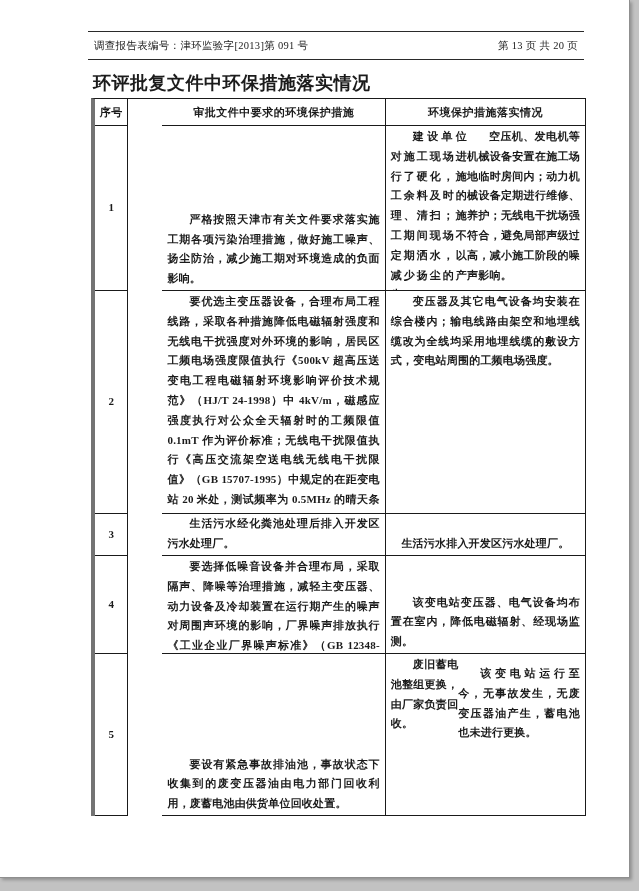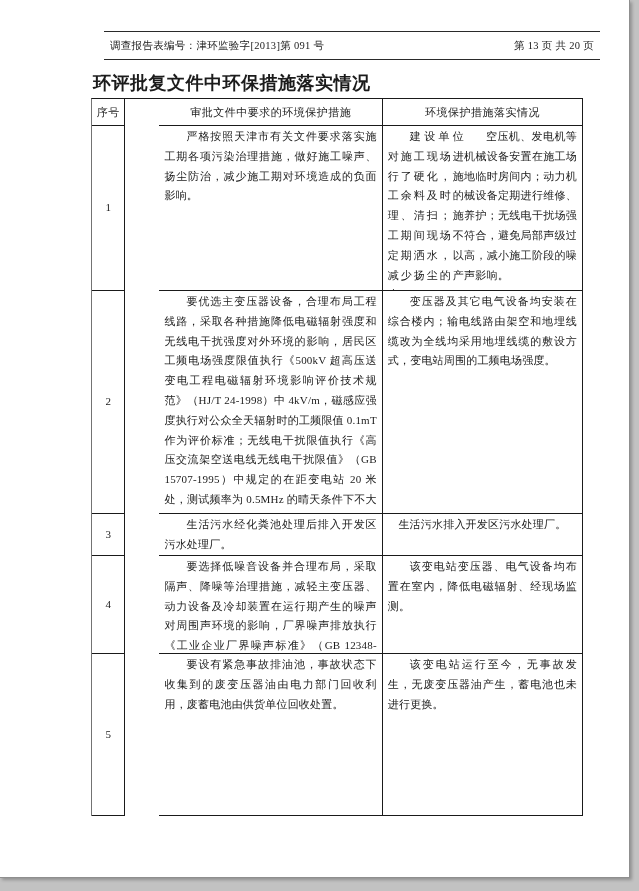--- a/index.html
+++ b/index.html
@@ -16,48 +16,49 @@
     border-right: 1px solid #8f8f8f;
     border-bottom: 1px solid #8f8f8f;
     box-shadow: 2px 2px 3px rgba(0,0,0,0.25);
   }
   .doc-header {
     position: absolute; top: 31px; left: 88px; width: 496px;
     border-top: 1px solid #2a2a2a;
     border-bottom: 1px solid #2a2a2a;
     display: flex; justify-content: space-between; align-items: center;
     padding: 7px 6px 6px 6px; box-sizing: border-box;
-    font-size: 10.5px; letter-spacing: 0.3px; margin-left: 16px;
+    font-size: 10.5px; letter-spacing: 0.3px;
   }
   .section-title {
     position: absolute; top: 71px; left: 93px;
     font-size: 18px; font-weight: bold; letter-spacing: 0.5px;
   }
   .table {
     position: absolute; top: 98px; left: 91px; width: 491px;
     border-top: 1px solid #1a1a1a;
-    border-left: 1px solid #737373;
+    border-left: 4px solid #737373;
     font-size: 11px;
+    font-weight: bold;
   }
   .tr { display: flex; box-sizing: border-box; }
   .td {
     box-sizing: border-box;
     border-right: 1px solid #1a1a1a;
     border-bottom: 1px solid #1a1a1a;
     overflow: hidden;
     line-height: 19.8px;
   }
   .c-no   { width: 36px;  display: flex; align-items: center; justify-content: center; }
   .c-measure { width: 240px; padding: 1px 5px; margin-left: 34px; }
   .c-impl    { width: 215px; padding: 1px 5px; }
   .th {
     display: flex; align-items: center; justify-content: center;
     line-height: normal; letter-spacing: 0.5px;
   }
-  .v-center { display: flex; flex-direction: column; justify-content: flex-start; }
+  .v-center { display: flex; flex-direction: column; justify-content: flex-end; }
   .v-top    { display: flex; flex-direction: row; justify-content: flex-start; }
   .td p {
     margin: 0; text-indent: 2em;
     text-align: justify; text-justify: inter-ideograph;
     letter-spacing: 0.2px;
   }
   .td.spaced p + p { margin-top: 9px; }
   .td p.centered { text-indent: 0; text-align: center; }
 </style>
 </head>
@@ -120,18 +121,19 @@
         <p>该变电站变压器、电气设备均布置在室内，降低电磁辐射、经现场监测。</p>
       </div>
     </div>
 
     <div class="tr" style="height:162px">
       <div class="td c-no">5</div>
       <div class="td c-measure v-center">
         <p>要设有紧急事故排油池，事故状态下收集到的废变压器油由电力部门回收利用，废蓄电池由供货单位回收处置。</p>
       </div>
       <div class="td c-impl v-top spaced">
+        <p>废旧蓄电池整组更换，由厂家负责回收。</p>
         <p>该变电站运行至今，无事故发生，无废变压器油产生，蓄电池也未进行更换。</p>
       </div>
     </div>
 
   </div>
 </div>
 
 </body></html>

